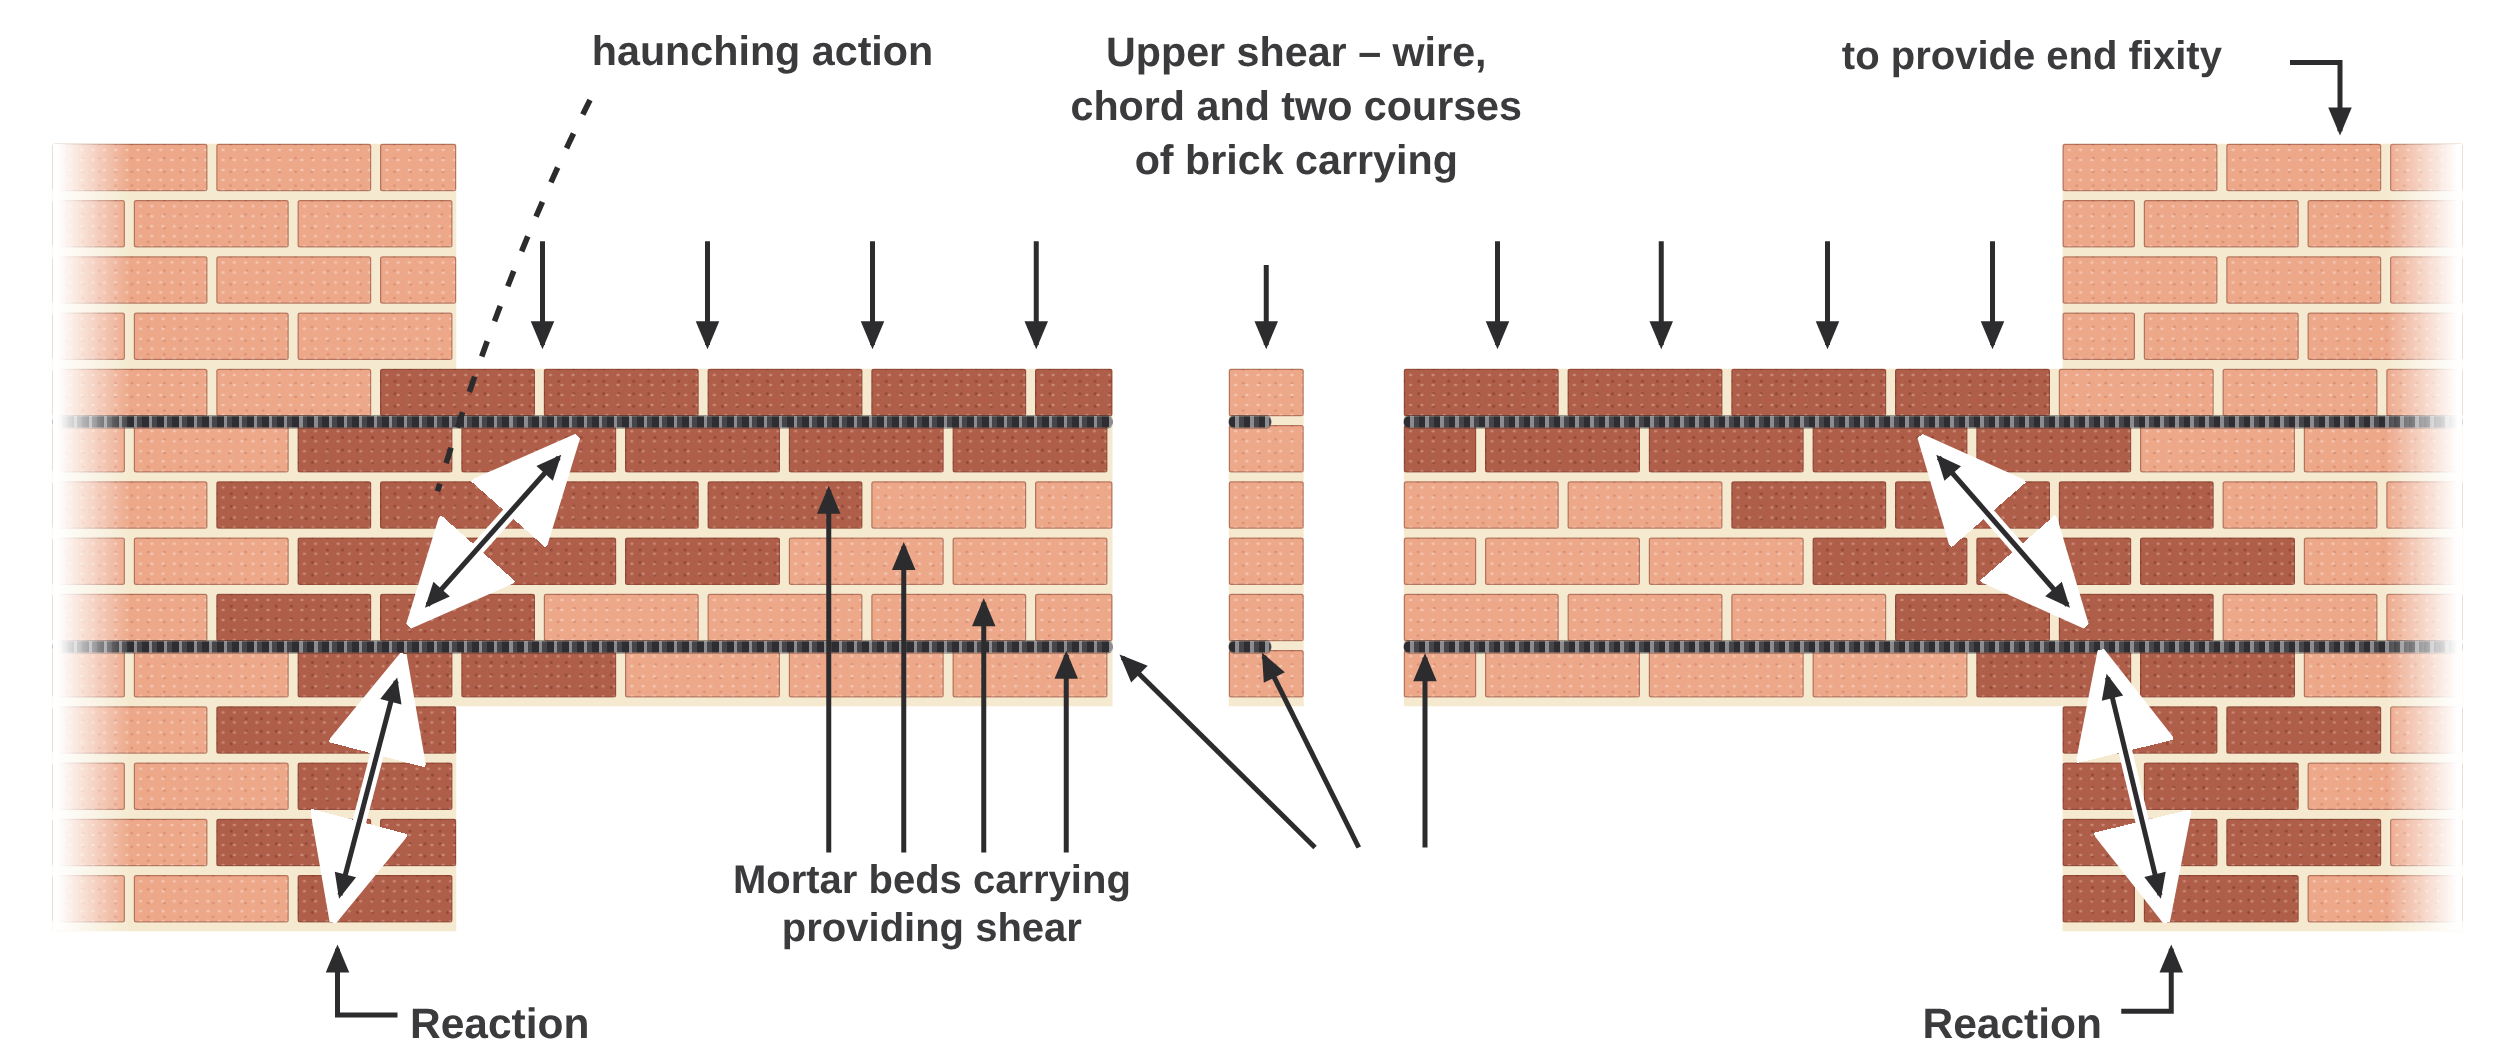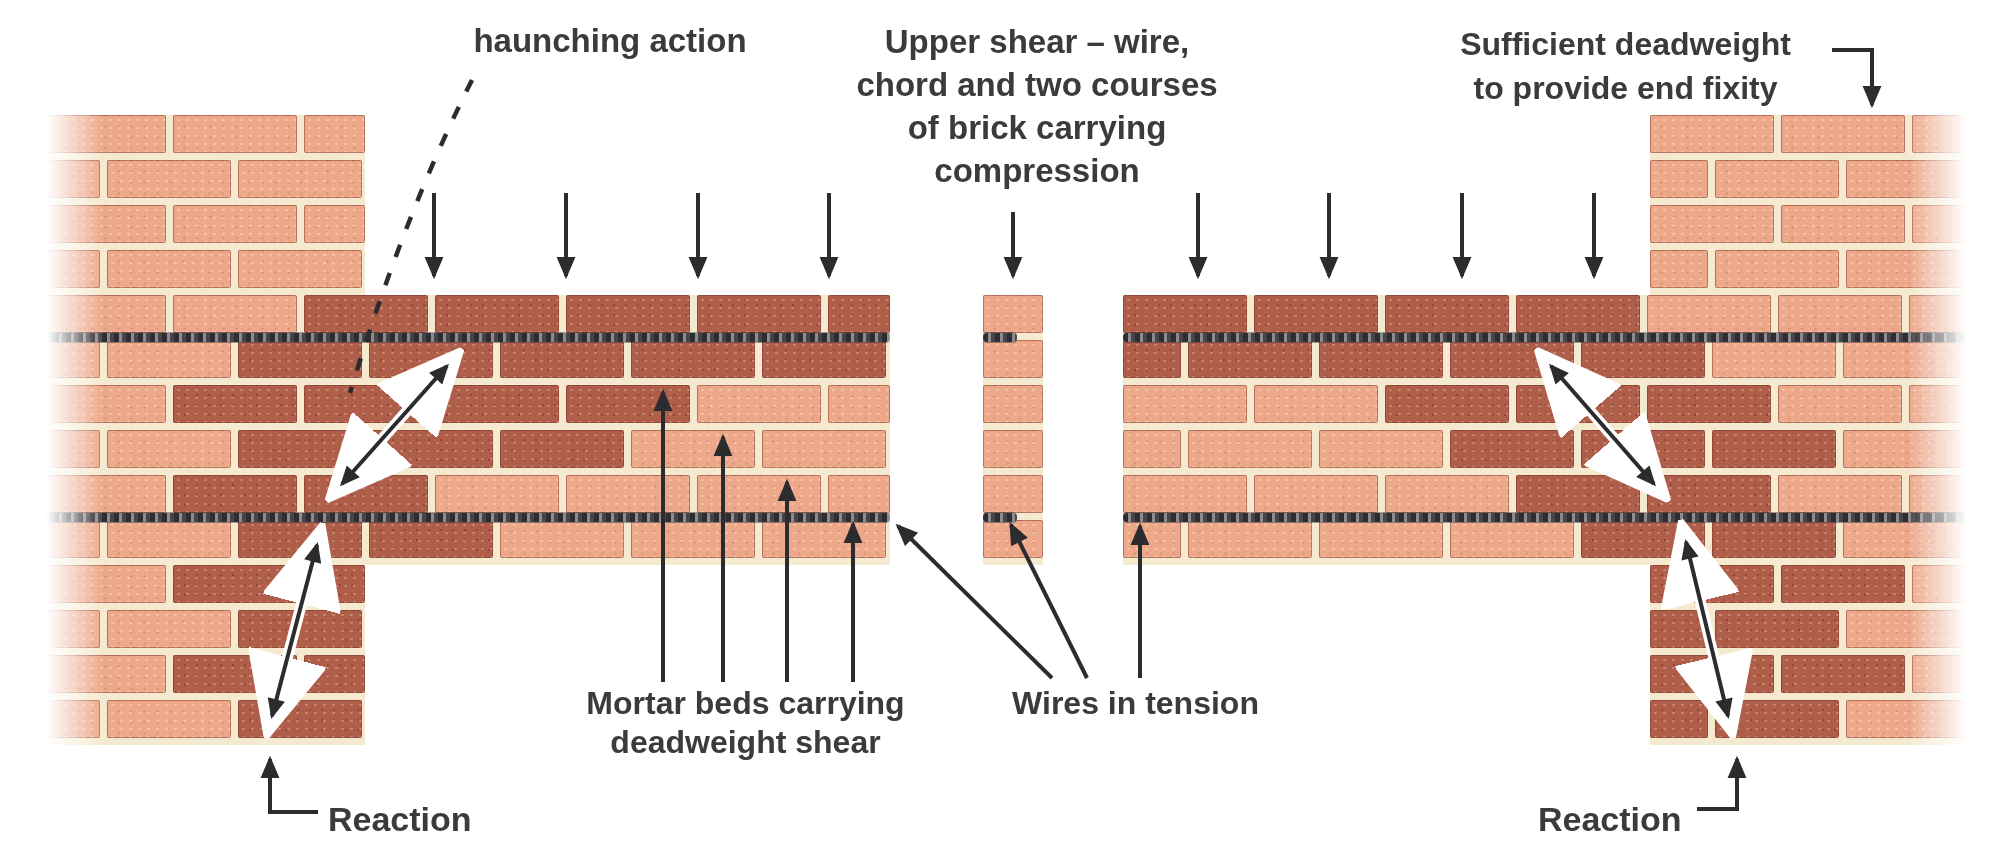--- a/index.html
+++ b/index.html
@@ -258,32 +258,29 @@
 
   <div class="labels-layer">
     <div class="lbl" style="left:425px;top:22px;width:370px;line-height:38px;font-size:33px;">
       <div>haunching action</div>
     </div>
 
     <div class="lbl" style="left:822px;top:20px;width:430px;line-height:43px;font-size:33px;">
       <div>Upper shear – wire,</div>
       <div>chord and two courses</div>
       <div>of brick carrying</div>
-      <div>compression</div>
     </div>
 
     <div class="lbl" style="left:1443px;top:22px;width:365px;line-height:44px;font-size:32px;">
-      <div>Sufficient deadweight</div>
       <div>to provide end fixity</div>
     </div>
 
     <div class="lbl" style="left:553px;top:684px;width:385px;line-height:39px;font-size:32px;">
       <div>Mortar beds carrying</div>
-      <div>deadweight shear</div>
-    </div>
-
-    <div class="lbl" style="left:958px;top:685px;width:355px;font-size:32px;">Wires in tension</div>
+      <div>providing shear</div>
+    </div>
+
 
     <div class="lbl single" style="left:328px;top:800px;font-size:34px;">Reaction</div>
 
     <div class="lbl single" style="left:1538px;top:800px;font-size:34px;">Reaction</div>
   </div>
 </div>
 
 </body></html>

